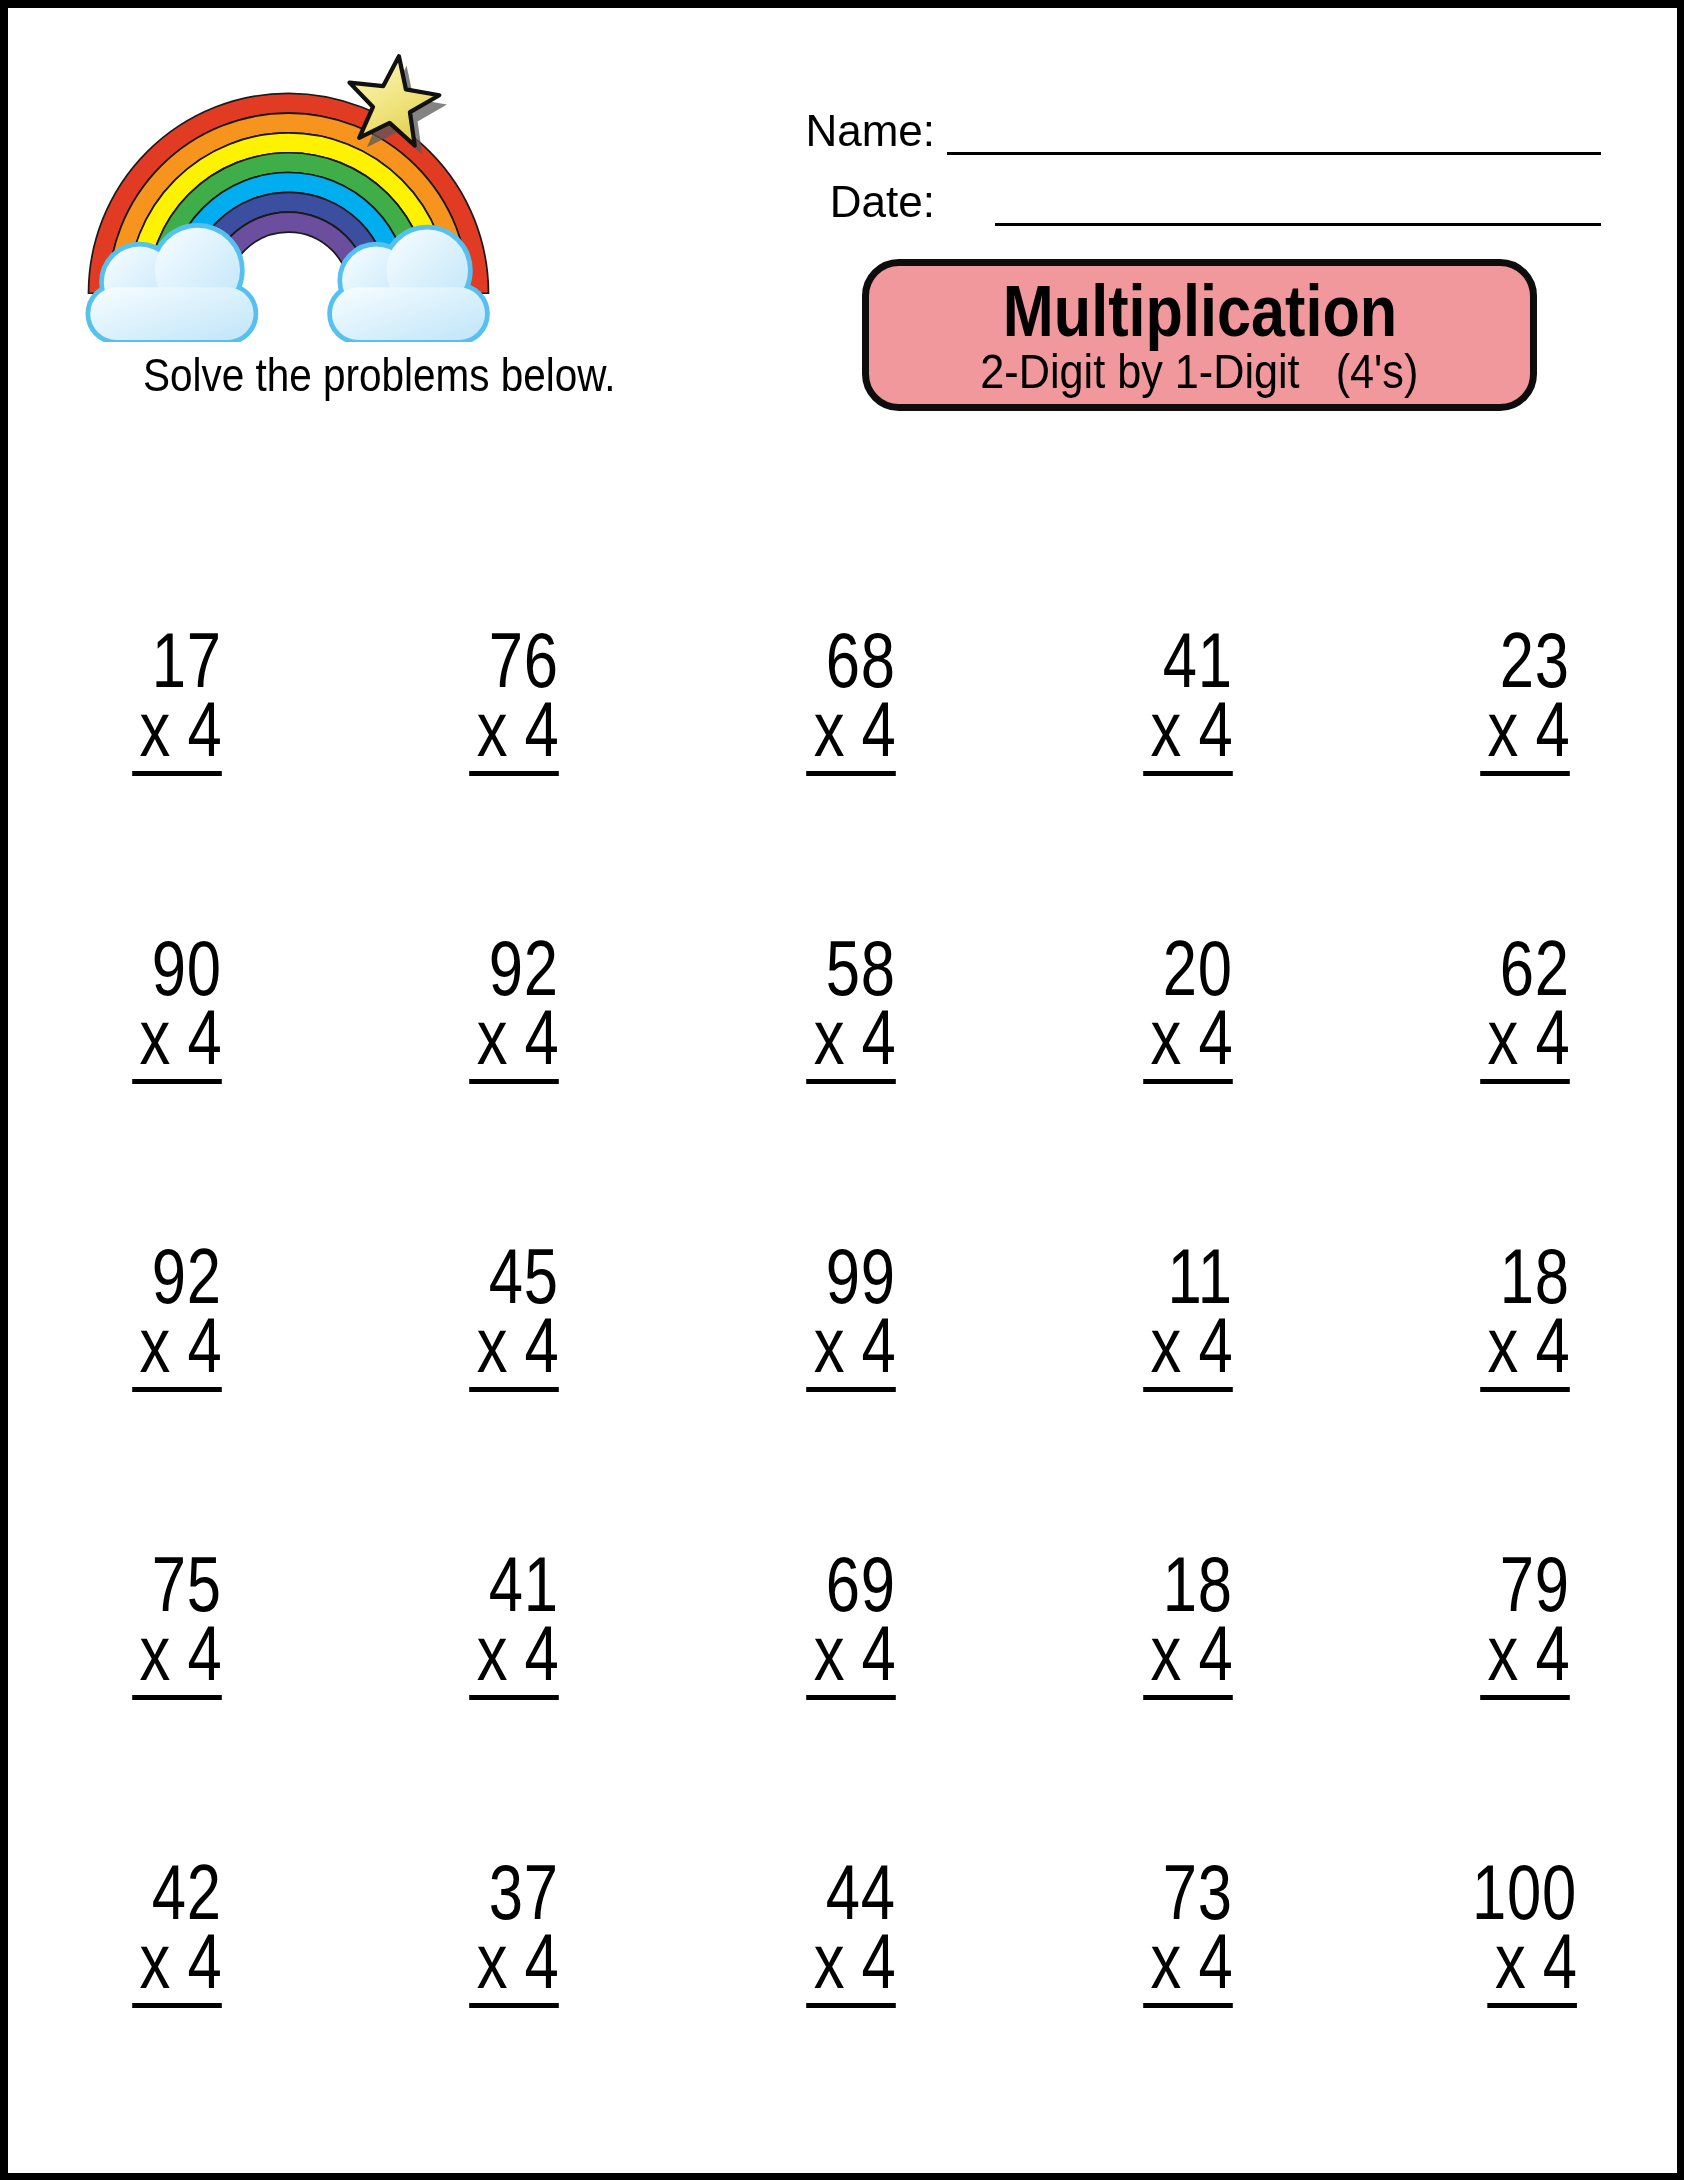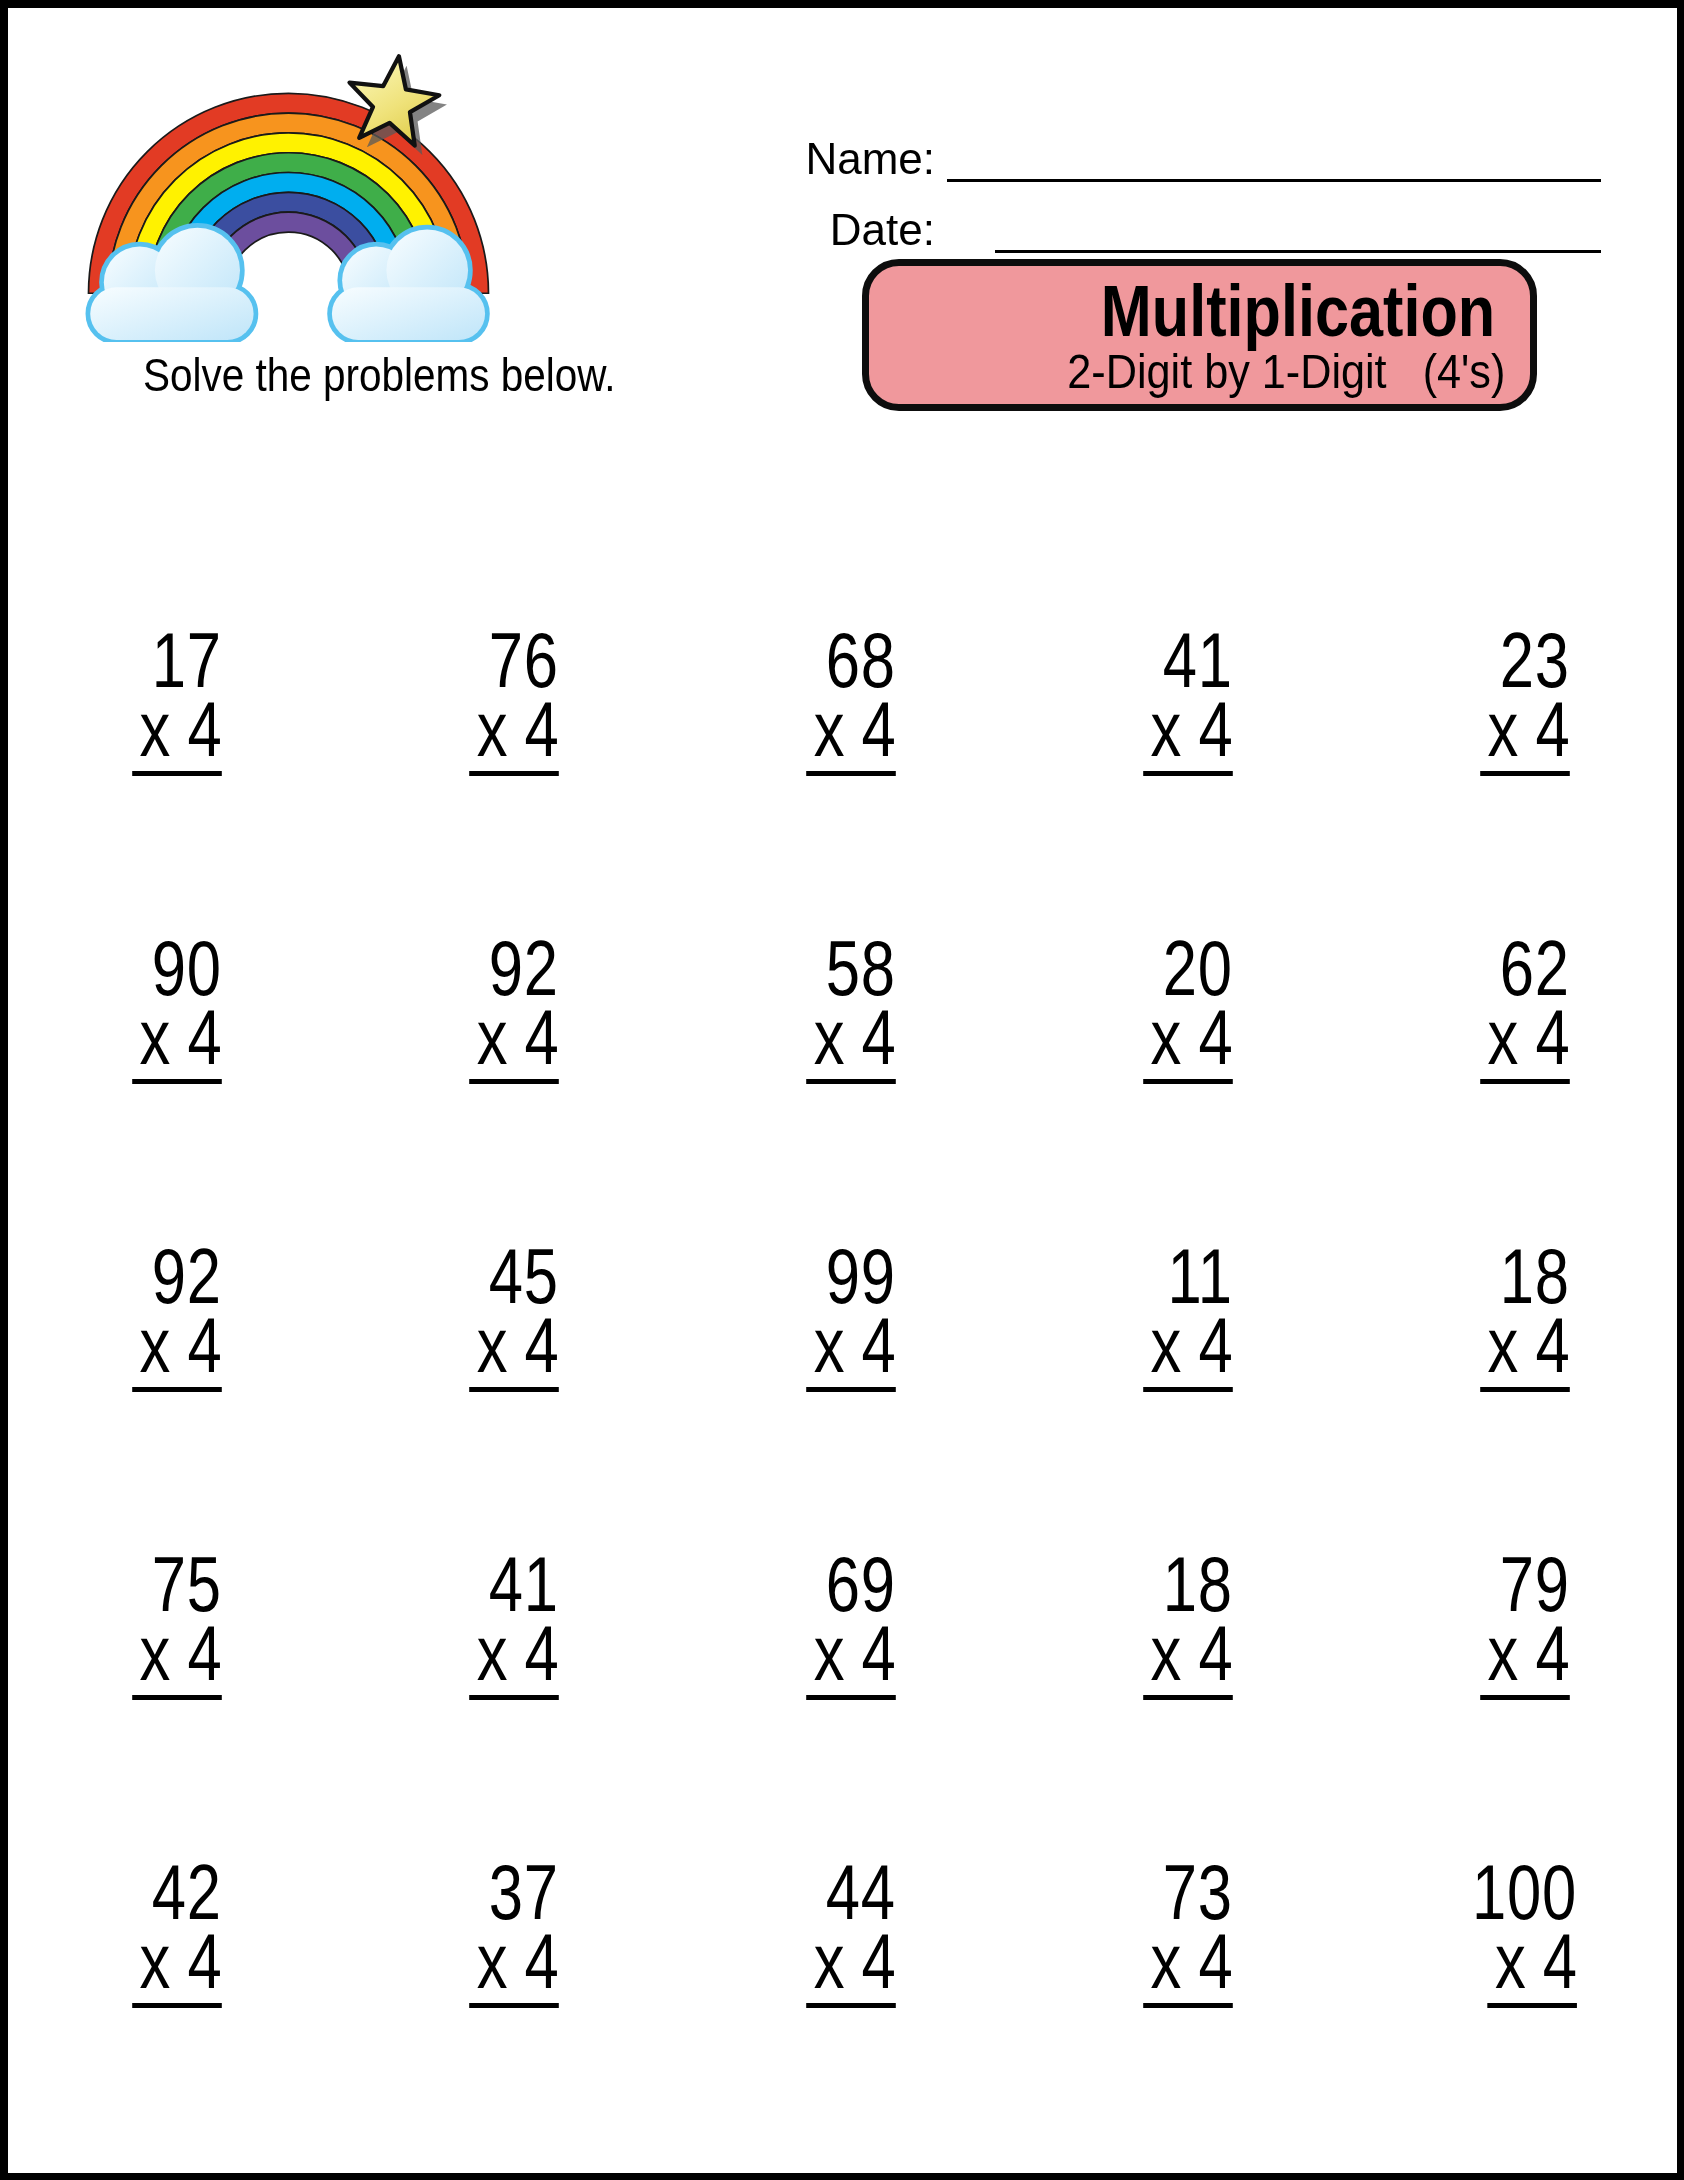--- a/index.html
+++ b/index.html
@@ -17,21 +17,21 @@
   
   .rainbow-wrap { position:absolute; left:72px; top:34px; width:417px; height:300px; }
 
   .instruction {
     position:absolute; left:135px; top:341px;
     font-size:46px; line-height:1.15; white-space:nowrap;
     transform:scaleX(0.88); transform-origin:0 0;
   }
 
   
-  .field-row { position:absolute; left:792px; width:801px; display:flex; align-items:center;margin-top:28px; }
+  .field-row { position:absolute; left:792px; width:801px; display:flex; align-items:flex-end; }
   .field-row.name { top:99px; }
   .field-row.date { top:170px;gap:48px; }
   .field-label { width:147px; text-align:right; font-size:44px; line-height:1.1; padding-right:12px; white-space:nowrap; }
   .field-line { flex:1; height:46px; border-bottom:3.4px solid #000; }
 
   
   .title-box {
     position:absolute; left:854px; top:251px; width:675px; height:152px;
     border:7.7px solid #0d0d0d; border-radius:37px;
     display:flex; flex-direction:column; align-items:center; justify-content:center;
@@ -128,21 +128,21 @@
 
   <div class="field-row name">
     <div class="field-label">Name:</div>
     <div class="field-line"></div>
   </div>
   <div class="field-row date">
     <div class="field-label">Date:</div>
     <div class="field-line"></div>
   </div>
 
-  <div class="title-box" style="background: rgb(240, 152, 156); align-items: flex-end;">
+  <div class="title-box" style="background: rgb(240, 152, 156);">
     <div class="title-text">Multiplication</div>
     <div class="subtitle-text">2-Digit by 1-Digit   (4's)</div>
   </div>
 
   <div class="grid" id="problems-grid">
       <div class="cell">
         <div class="prob">
           <div class="top-num">17</div>
           <div class="op-row">x&nbsp;4</div>
           <div class="rule"></div>

